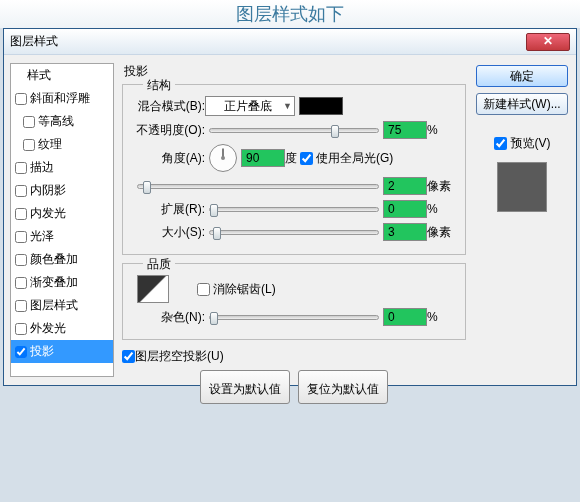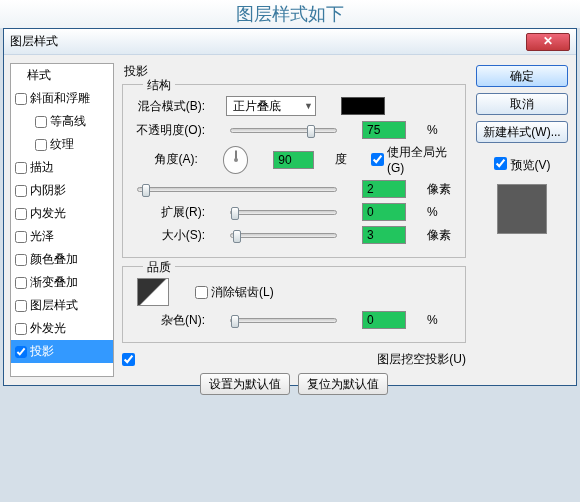--- a/index.html
+++ b/index.html
@@ -8,45 +8,45 @@
 .window{border:1px solid #2a5a8a;background:#e8efee;margin:0 3px}
 .titlebar{background:linear-gradient(#fff,#e0eaf3);height:26px;display:flex;align-items:center;justify-content:space-between;padding:0 6px;border-bottom:1px solid #c8d6e5}
 .close-btn{width:44px;height:18px;background:linear-gradient(#e67,#c43a3f);border:1px solid #8a2a2f;border-radius:2px;color:#fff;text-align:center;line-height:14px;font-weight:bold;cursor:pointer}
 .body{display:flex;height:330px;background:#f0f0f0;padding:8px 6px}
 .left-col{width:104px;border:1px solid #a5a5a5;background:#fff;display:flex;flex-direction:column}
 .left-col .hdr{padding:3px 16px;background:#fff}
 .left-col .sel{padding:3px 6px;background:#e5e5e5;border-top:1px solid #ccc;border-bottom:1px solid #ccc}
 .left-col .item{padding:3px 2px 3px 4px;display:flex;align-items:center;gap:3px}
 .left-col .item.active{background:#3399ff;color:#fff}
 .left-col .item input[type=checkbox]{width:12px;height:12px}
-.left-col .item.indent{padding-left:24px}
+.left-col .item.indent{padding-left:12px}
 .mid-col{flex:1;padding:0 8px}
 .section-title{margin:0 0 4px 2px}
 .fieldset{border:1px solid #bcbcbc;padding:6px 10px 8px;margin-bottom:8px;position:relative}
 .fieldset .legend{position:absolute;top:-8px;left:20px;background:#f0f0f0;padding:0 4px}
-.row{display:flex;align-items:center;margin:5px 0;gap:21px}
+.row{display:flex;align-items:center;margin:5px 0;gap:0}
 .row .lbl{width:72px;text-align:right}
-.select-box{width:90px;height:20px;border:1px solid #888;background:#fff;display:flex;align-items:center;justify-content:space-between;padding:0 2px 0 6px}
+.select-box{width:90px;height:20px;border:1px solid #888;background:#fff;display:flex;align-items:center;justify-content:space-between;padding:0 2px 0 18px}
 .select-box .caret{font-size:9px;color:#555}
 .swatch{width:44px;height:18px;background:#000;border:1px solid #555;margin-left:4px}
 .slider{flex:1;height:5px;background:linear-gradient(#ccc,#eee);border:1px solid #999;border-radius:3px;position:relative;margin:0 4px}
 .slider .thumb{position:absolute;top:-4px;width:8px;height:13px;background:linear-gradient(#fff,#cfd8dc);border:1px solid #7d8a94;border-radius:2px}
 .num{width:44px;height:18px;border:1px solid #888;background:#22c55e;text-align:left;padding:1px 4px}
 .unit{width:28px}
 .angle-dial{width:28px;height:28px;border:1px solid #888;border-radius:50%;background:#fdfdfd;position:relative;margin:0 4px}
 .angle-dial .hand{position:absolute;left:50%;top:50%;width:10px;height:1px;background:#000;transform-origin:left center;transform:rotate(-90deg)}
 .angle-dial .center{position:absolute;left:50%;top:50%;width:4px;height:4px;background:#888;border-radius:50%;transform:translate(-50%,-50%)}
 .contour{width:32px;height:28px;border:1px solid #888;background:linear-gradient(135deg,#333 0 48%,#fff 52% 100%);margin:0 4px}
 .global-chk{display:flex;align-items:center;gap:3px}
 .btns-row{display:flex;gap:8px;justify-content:center;margin-top:4px}
-.btn{min-width:80px;height:22px;border:1px solid #8a8a8a;background:linear-gradient(#fdfdfd,#e5e5e5);border-radius:3px;text-align:center;line-height:20px;cursor:pointer;padding:0 8px}
+.btn{min-width:80px;height:34px;border:1px solid #8a8a8a;background:linear-gradient(#fdfdfd,#e5e5e5);border-radius:3px;text-align:center;line-height:20px;cursor:pointer;padding:8px 8px}
 .right-col{width:96px;display:flex;flex-direction:column;align-items:center;gap:6px;padding-top:2px}
 .rbtn{width:92px;height:22px;border:1px solid #5a7aa5;background:linear-gradient(#fdfeff,#dbe8f5);border-radius:3px;text-align:center;line-height:20px;cursor:pointer}
 .rbtn.primary{border-color:#2a6acc;background:linear-gradient(#f0f8ff,#b8dbff);font-weight:500}
-.preview-chk{display:flex;gap:4px;margin-top:8px}
+.preview-chk{display:flex;align-items:center;gap:4px;margin-top:14px}
 .preview-swatch{width:50px;height:50px;background:#5a5a5a;border:1px solid #888;margin-top:4px}
 input[type=checkbox]{width:13px;height:13px}
 </style>
 </head>
 <body>
 
 <div class="caption">图层样式如下</div>
 
 <div class="window">
   <div class="titlebar">
@@ -171,48 +171,47 @@
             </div>
           <div class="num">3</div>
           <div class="unit">像素</div>
         </div>
       </div>
 
       <div class="fieldset">
         <div class="legend">品质</div>
         <div class="row">
           <div class="contour"></div>
-          <div class="global-chk" style="margin-left:1px">
+          <div class="global-chk" style="margin-left:24px">
             <input type="checkbox" style="">
             <span>消除锯齿(L)</span>
           </div>
         </div>
         <div class="row">
           <div class="lbl">杂色(N):</div>
           <div class="slider">
               <div class="thumb" style="left:0%"></div>
             </div>
           <div class="num">0</div>
           <div class="unit">%</div>
         </div>
       </div>
 
-      <div class="row" style="justify-content:space-between">
+      <div class="row" style="justify-content:flex-start">
         <input type="checkbox" checked="" style="">
         <span>图层挖空投影(U)</span>
       </div>
       <div class="btns-row">
         <div class="btn">设置为默认值</div>
         <div class="btn">复位为默认值</div>
       </div>
     </div>
 
     <div class="right-col">
       <div class="rbtn primary">确定</div>
-      <div class="rbtn">取消</div>
       <div class="rbtn">新建样式(W)...</div>
       <div class="preview-chk">
         <input type="checkbox" checked="" style="">
         <span>预览(V)</span>
       </div>
       <div class="preview-swatch"></div>
     </div>
   </div>
 </div>
 

